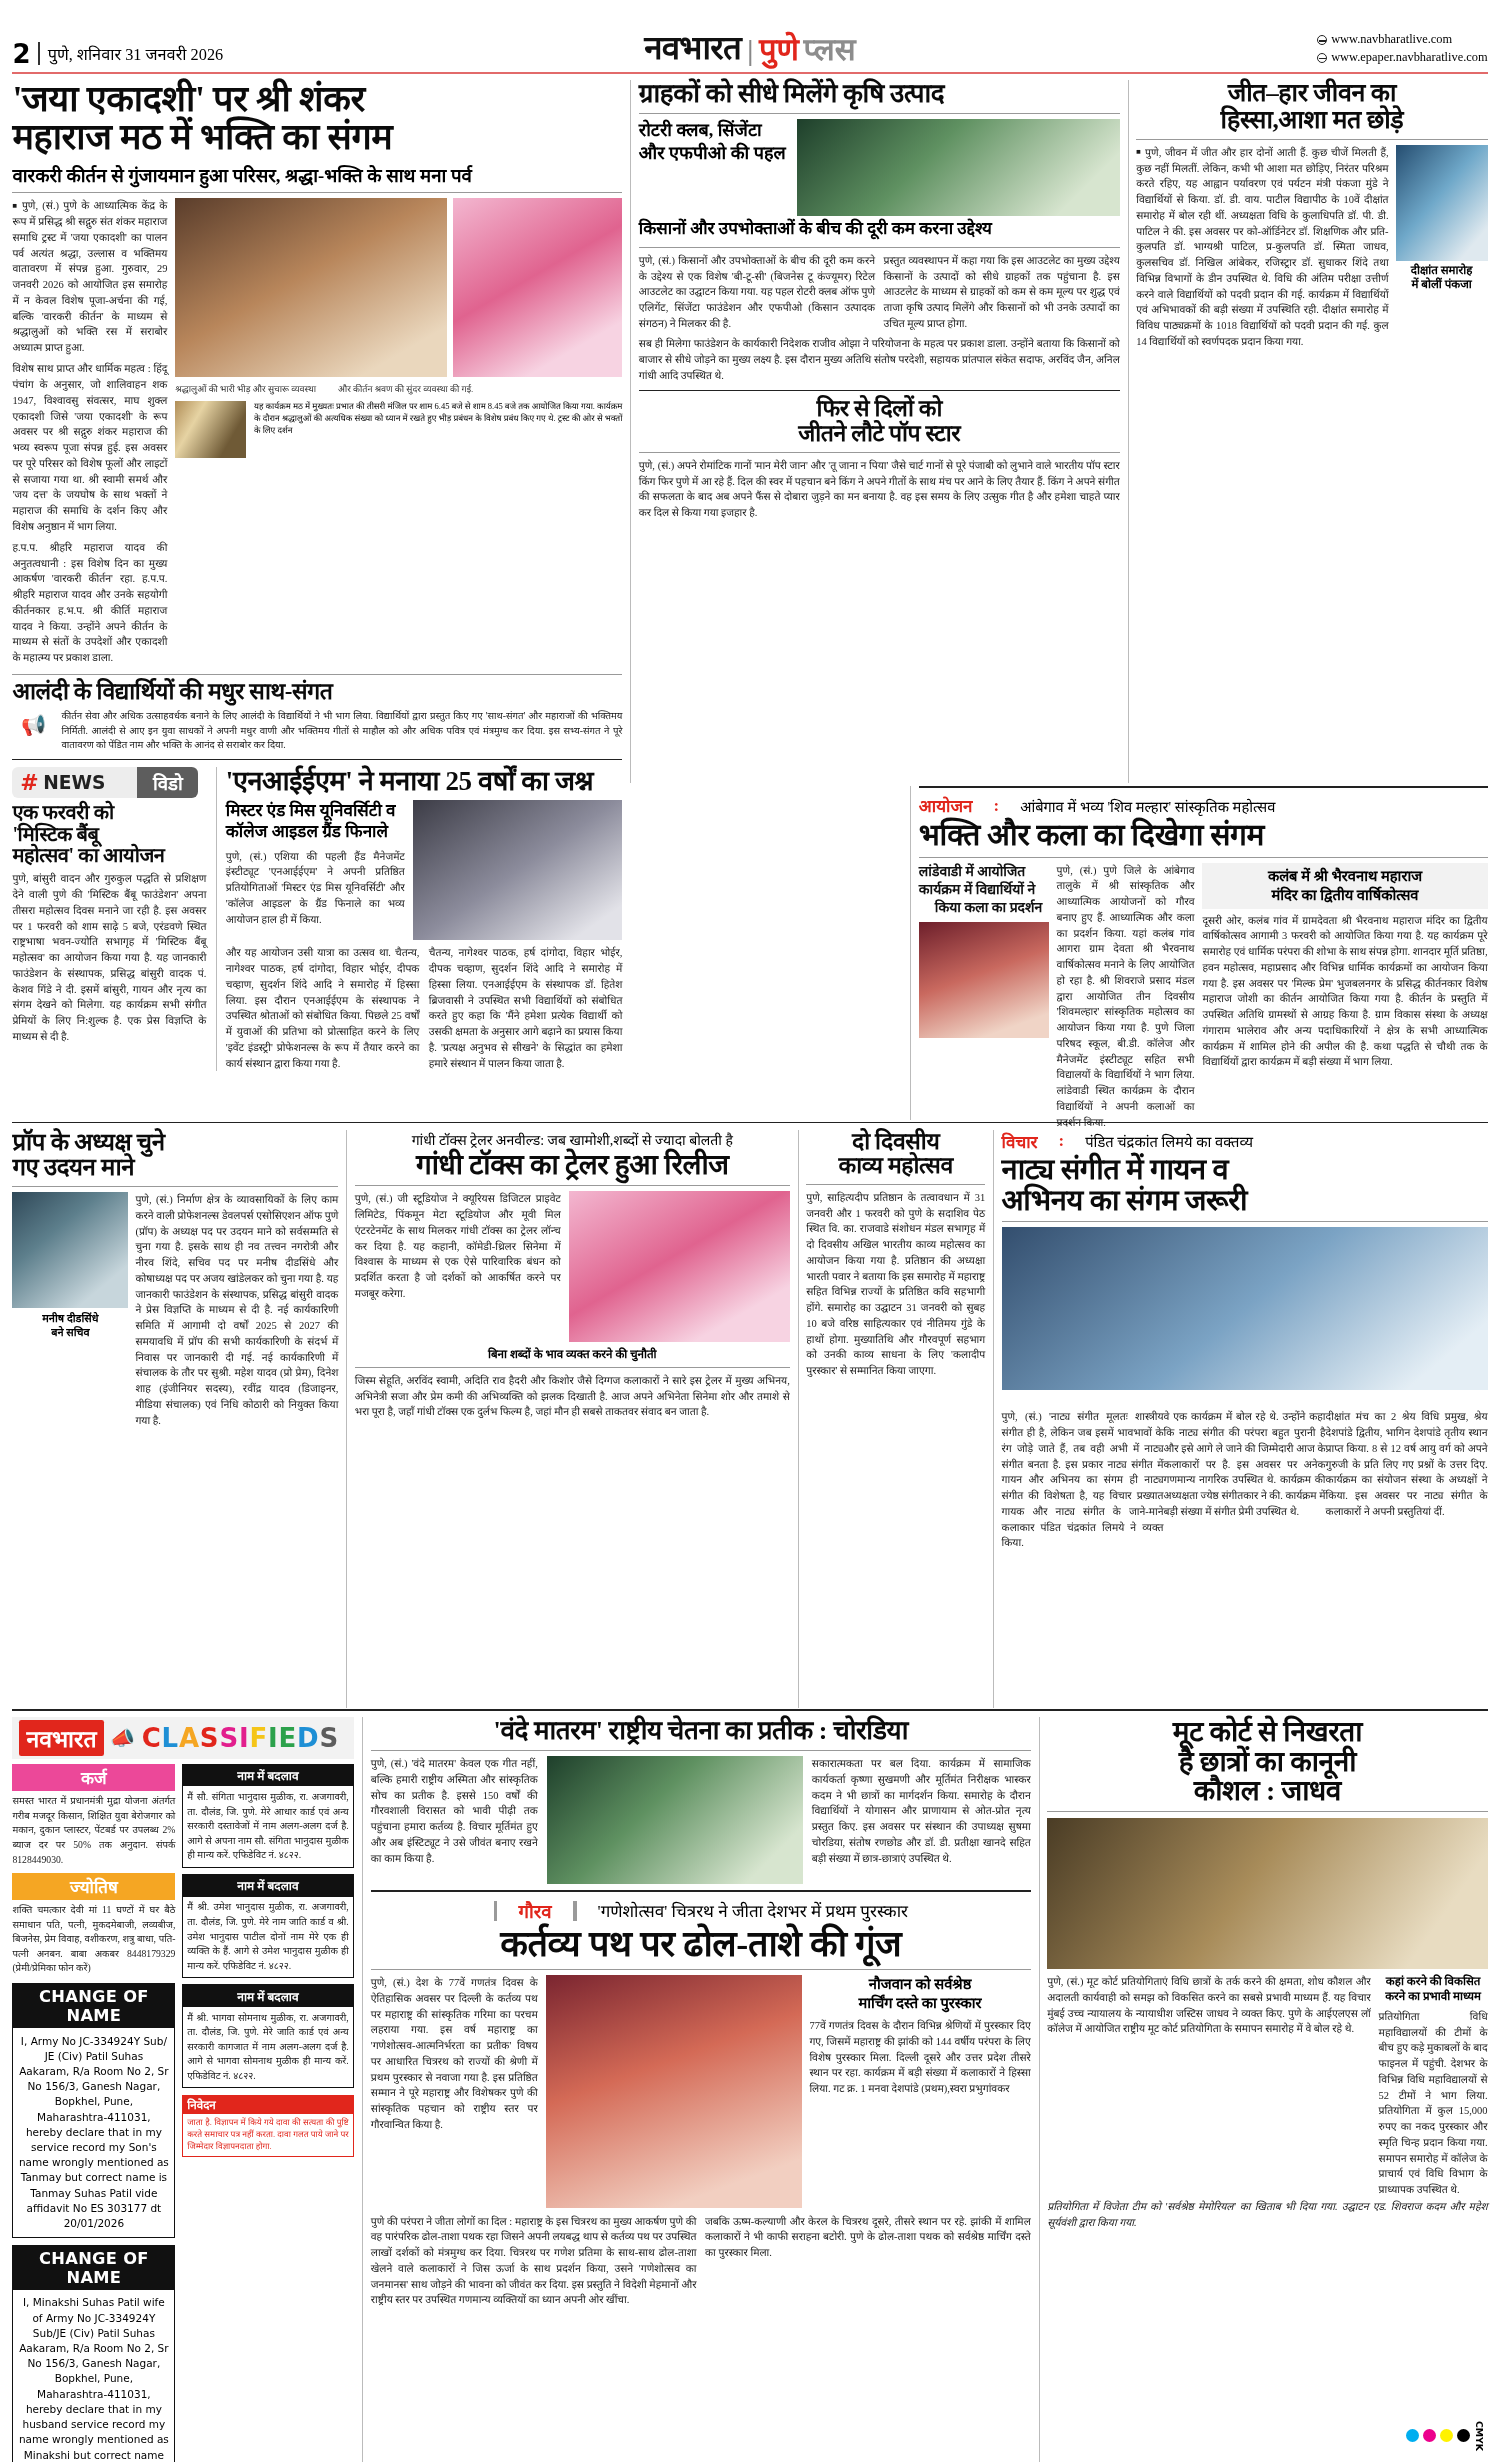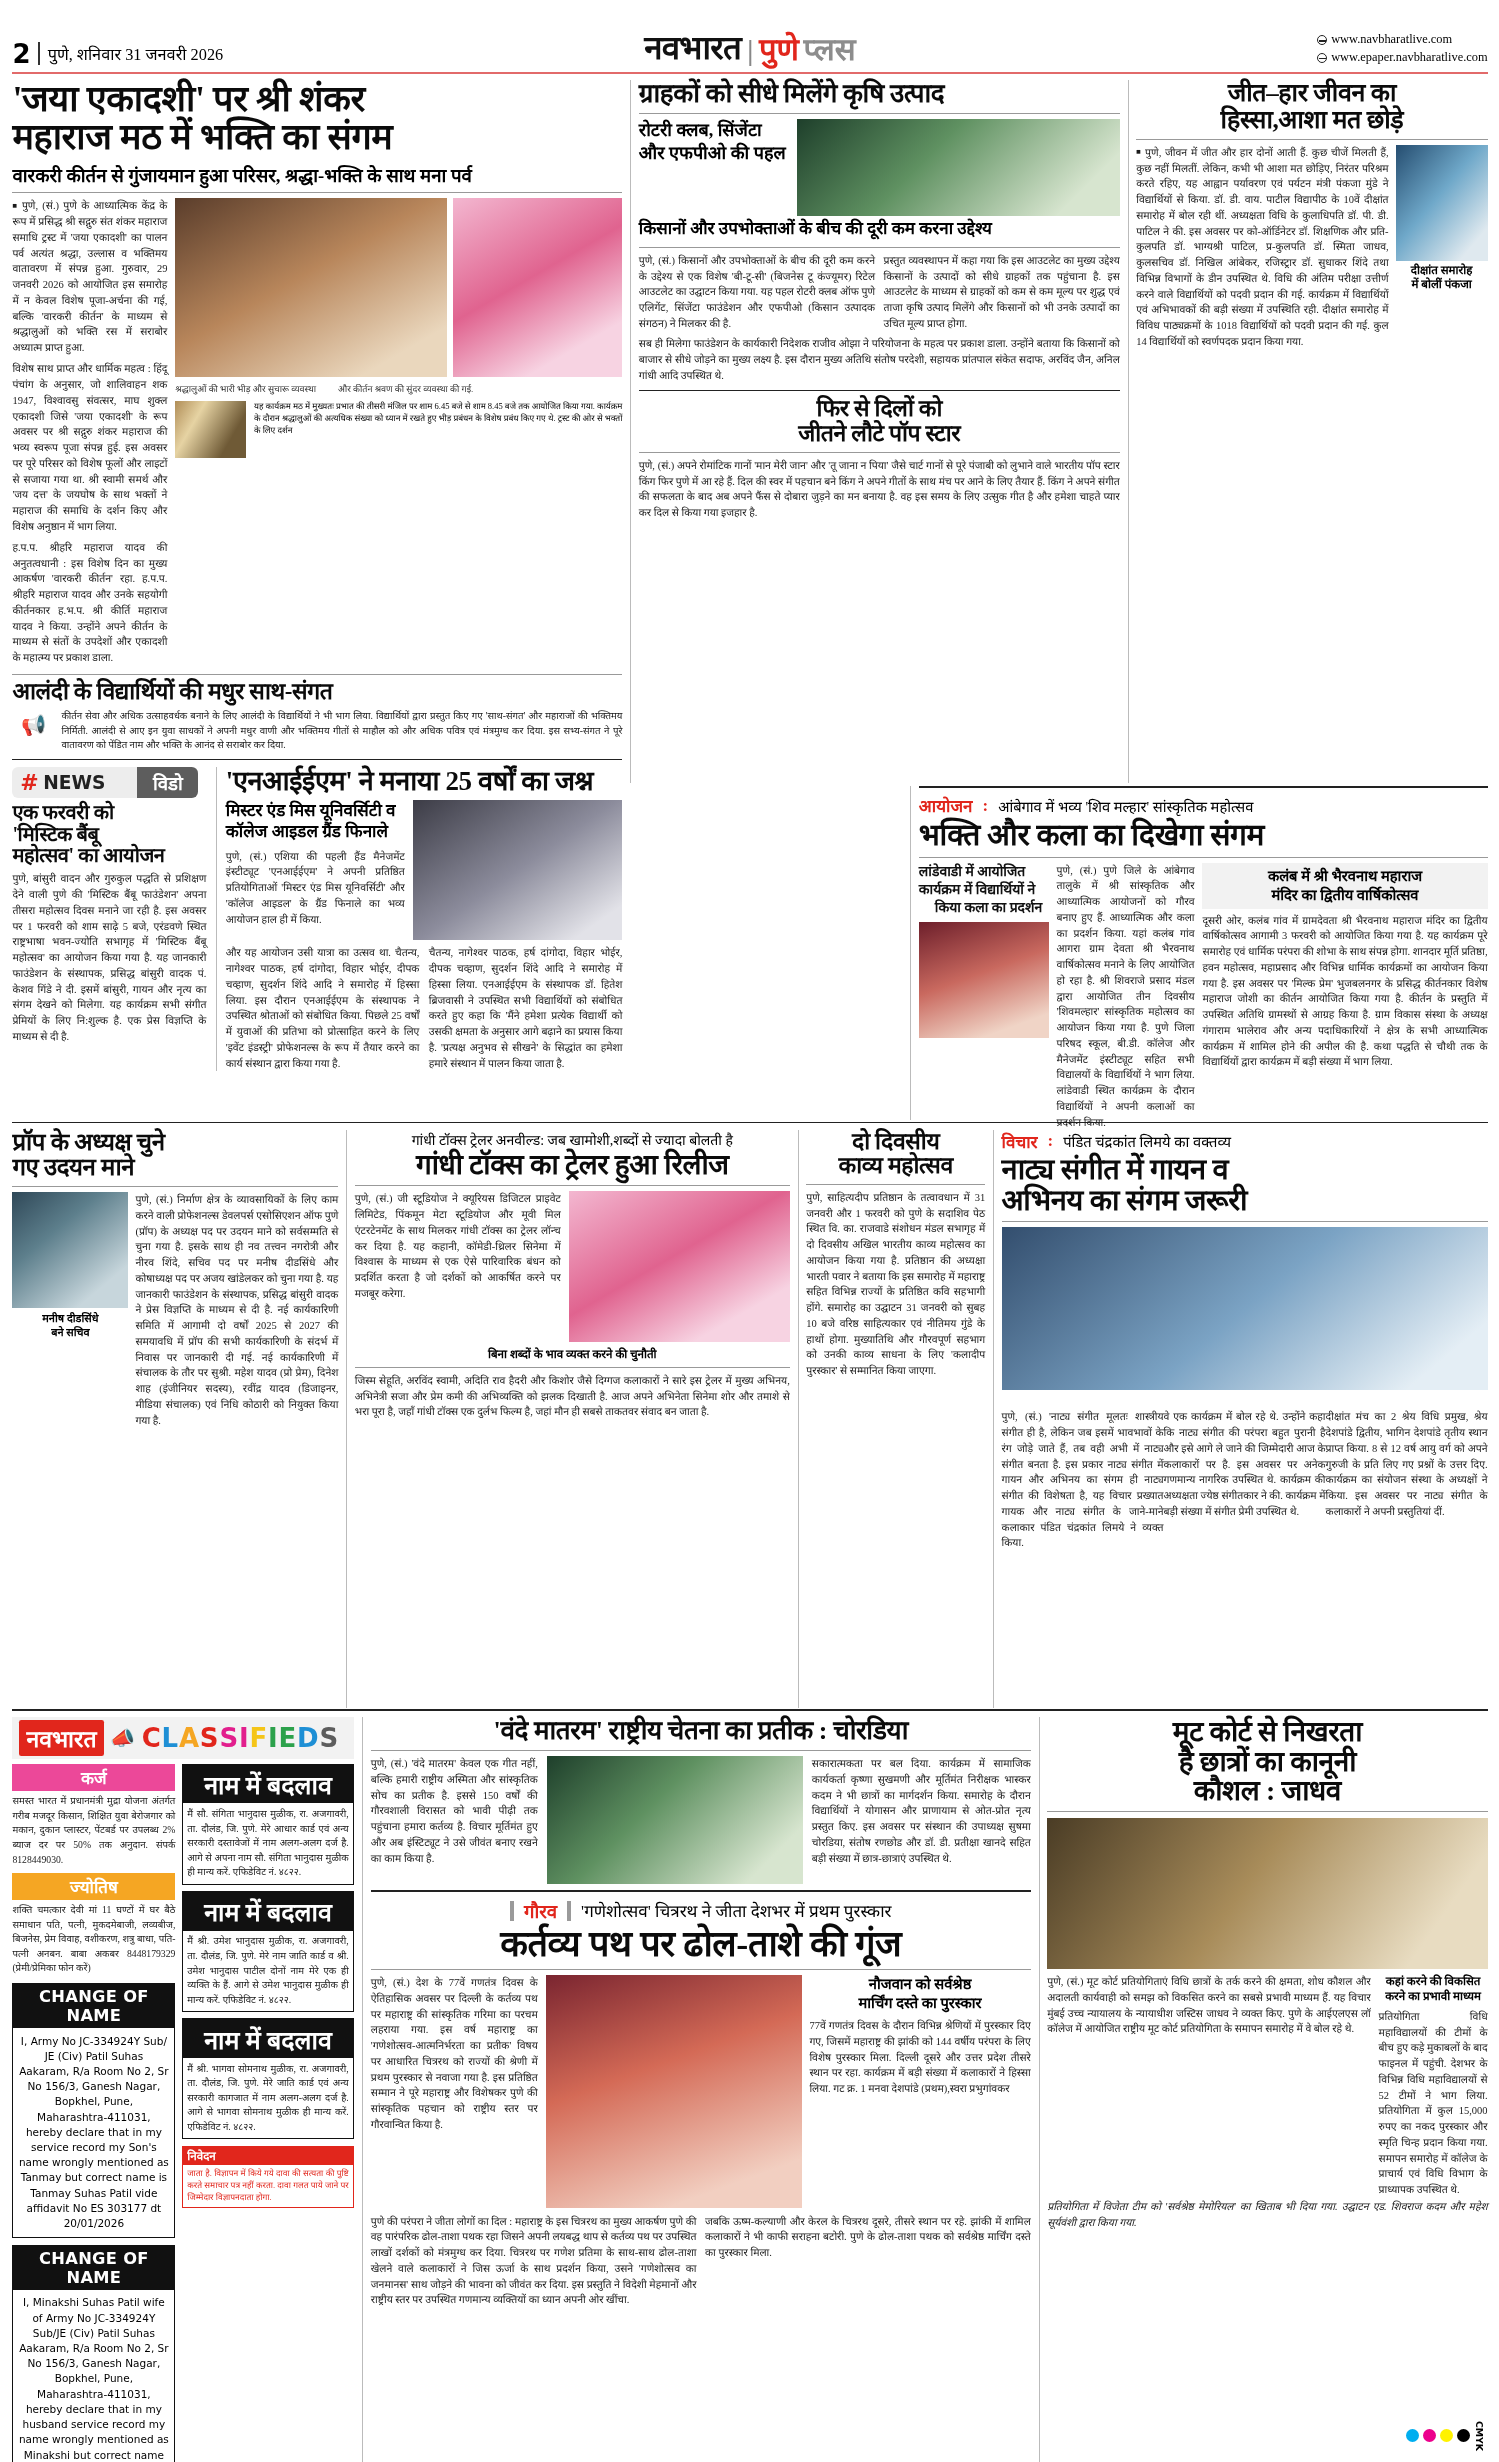--- a/index.html
+++ b/index.html
@@ -31,21 +31,21 @@
   .hr-thin { height:0.8px; background:#999; margin:5.4px 0; }
   .hr-thick { height:1.6px; background:#222; margin:6.2px 0; }
   .hl { font-weight:bold; line-height:1.06; letter-spacing:-0.4px; color:#0b0b0b;
         font-family:"Liberation Serif", serif; }
   .sub { font-size:14.7px; line-height:1.2; font-family:"Liberation Serif", serif; }
   .body { font-size:10.5px; line-height:1.5; text-align:justify; color:#1b1b1b;
           font-family:"Liberation Serif", serif; }
   .body .lead::before { content:"\25A0"; font-size:7.8px; margin-right:3.1px; vertical-align:1.6px; }
   .kicker { font-size:13px; font-family:"Liberation Serif", serif; }
   .redtag { color:#e1261c; font-weight:bold; }
-  .greytag-wrap { display:flex; align-items:center; gap:10px; }
+  .greytag-wrap { display:flex; align-items:center; gap:21px; }
   .vbar { width:3.9px; height:20px; background:#9a9a9a; flex:none; }
 
   
   .photo { background:#d8d8d8; position:relative; overflow:hidden; }
   .cap { font-size:9px; line-height:1.35; color:#333; margin-top:2.3px; font-family:"Liberation Serif", serif; }
 
   
   .newsbadge { display:flex; height:31px; border-radius:6.2px; overflow:hidden; width:186px; }
   .nb-l { flex:1; background:#ededed; display:flex; align-items:center; gap:4.7px; padding-left:7.8px; }
   .nb-hash { color:#e1261c; font-weight:bold; font-size:22px; font-family:"DejaVu Sans", sans-serif; }
@@ -55,21 +55,21 @@
 
   
   .cls-head { display:flex; align-items:center; background:#f2f2f2; height:42px; padding:0 6.2px; gap:6.2px; }
   .cls-nav { background:#e1261c; color:#fff; font-weight:bold; font-size:23px; padding:1.6px 7.8px;
              font-family:"DejaVu Sans", sans-serif; border-radius:2.3px; }
   .cls-word { font-family:"DejaVu Sans", sans-serif; font-weight:bold; font-size:26px; letter-spacing:0.8px; display:flex; }
   .megaphone { font-size:20px; }
   .secbar { background:#ec4899; color:#fff; font-weight:bold; font-size:17px; text-align:center; padding:2.3px 0;
             font-family:"Liberation Serif", serif; }
   .secbar.yellow { background:#f5a623; }
-  .blkbar { background:#111; color:#fff; font-weight:bold; font-size:25px; text-align:center; padding:2.3px 0;
+  .blkbar { background:#111; color:#fff; font-weight:bold; font-size:12px; text-align:center; padding:2.3px 0;
             font-family:"Liberation Serif", serif; }
   .box { border:1.2px solid #111; }
   .con-eng { font-family:"DejaVu Sans", sans-serif; font-size:10.5px; line-height:1.45; text-align:center; padding:5.4px 4.7px; }
   .con-head { background:#111; color:#fff; font-family:"DejaVu Sans", sans-serif; font-weight:bold;
               font-size:16.3px; text-align:center; padding:3.1px 0; letter-spacing:0.3px; }
   .tiny { font-size:8.5px; line-height:1.4; font-family:"Liberation Serif", serif; text-align:justify; }
 
   .cmyk { position:absolute; right:15.5px; bottom:11px; display:flex; align-items:center; gap:3.9px; }
   .dot { width:13px; height:13px; border-radius:50%; }
   .cmyk-label { font-family:"DejaVu Sans", sans-serif; font-size:9.3px; font-weight:bold; writing-mode:vertical-rl; }

